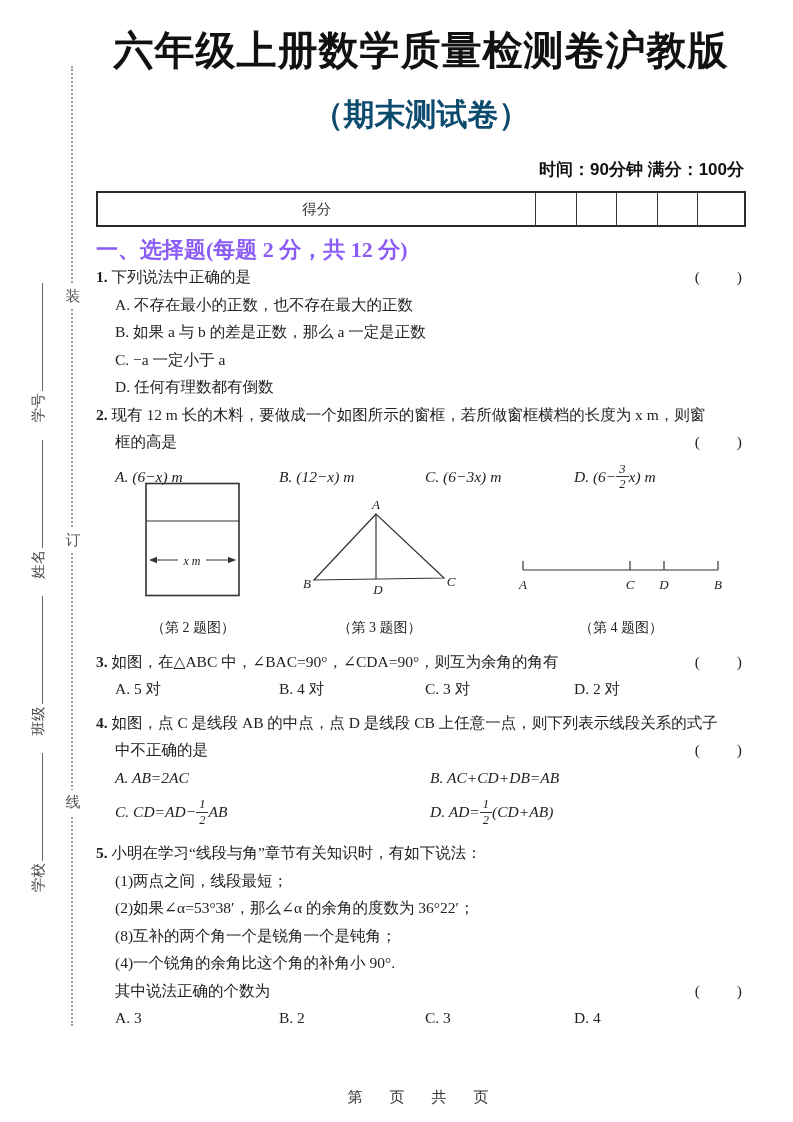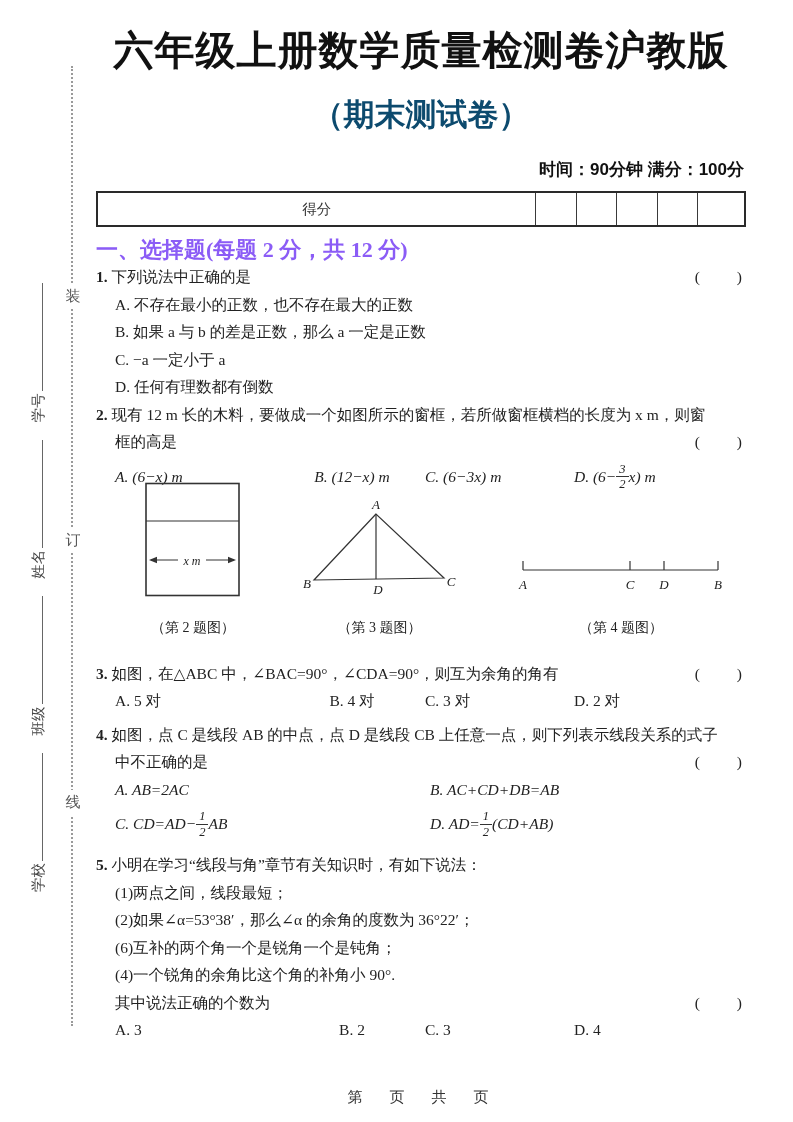--- a/index.html
+++ b/index.html
@@ -45,21 +45,21 @@
   .section-head { margin-top:10px; font-weight:bold; font-size:22px;
     line-height:26px; color:#8b5cf6; }
   
   .q { font-size:15.5px; line-height:27.5px; }
   .qline { position:relative; padding-right:58px; }
   .qnum { font-weight:bold; }
   .blank { position:absolute; right:2px; top:0; letter-spacing:2px; }
   .indent { padding-left:19px; }
   .optlist div { padding-left:19px; }
   .optrow { display:flex; padding-left:19px; }
-  .optrow .o1 { width:164px; } .optrow .o2 { width:146px;text-align:center; }
+  .optrow .o1 { width:164px; } .optrow .o2 { width:146px; }
   .optrow .o3 { width:149px; } .optrow .o4 { flex:1; }
   .optrow2 { display:flex; padding-left:19px; }
   .optrow2 .oh { width:315px; }
   .tall { height:42px; align-items:center; }
   .it { font-style:italic; }
   .frac { display:inline-block; vertical-align:-0.55em; text-align:center;
     font-size:12.5px; line-height:1.15; font-style:italic; }
   .frac .fn { display:block; border-bottom:1px solid #333; padding:0 3px; }
   .frac .fd { display:block; }
   
@@ -178,21 +178,21 @@
             <text x="8" y="43" text-anchor="middle">A</text>
             <text x="115" y="43" text-anchor="middle">C</text>
             <text x="149" y="43" text-anchor="middle">D</text>
             <text x="203" y="43" text-anchor="middle">B</text>
           </svg>
           <div class="figcap">（第 4 题图）</div>
         </div>
       </div>
     </div>
 
-    <div class="q" style="margin-top:18px;">
+    <div class="q" style="margin-top:6px;">
       <div class="qline">
         <span class="qnum">3.</span>
         <span>如图，在△ABC 中，∠BAC=90°，∠CDA=90°，则互为余角的角有</span>
         <span class="blank">(　　)</span>
       </div>
       <div class="optrow">
         <span class="o1">A. 5 对</span>
         <span class="o2">B. 4 对</span>
         <span class="o3">C. 3 对</span>
         <span class="o4">D. 2 对</span>
@@ -218,21 +218,21 @@
       </div>
     </div>
 
     <div class="q" style="margin-top:6px;">
       <div>
         <span class="qnum">5.</span>
         <span>小明在学习“线段与角”章节有关知识时，有如下说法：</span>
       </div>
       <div class="indent">(1)两点之间，线段最短；</div>
       <div class="indent">(2)如果∠α=53°38′，那么∠α 的余角的度数为 36°22′；</div>
-      <div class="indent">(6)互补的两个角一个是锐角一个是钝角；</div>
+      <div class="indent">(8)互补的两个角一个是锐角一个是钝角；</div>
       <div class="indent">(4)一个锐角的余角比这个角的补角小 90°.</div>
       <div class="qline indent">
         <span>其中说法正确的个数为</span>
         <span class="blank">(　　)</span>
       </div>
       <div class="optrow">
         <span class="o1">A. 3</span>
         <span class="o2">B. 2</span>
         <span class="o3">C. 3</span>
         <span class="o4">D. 4</span>

